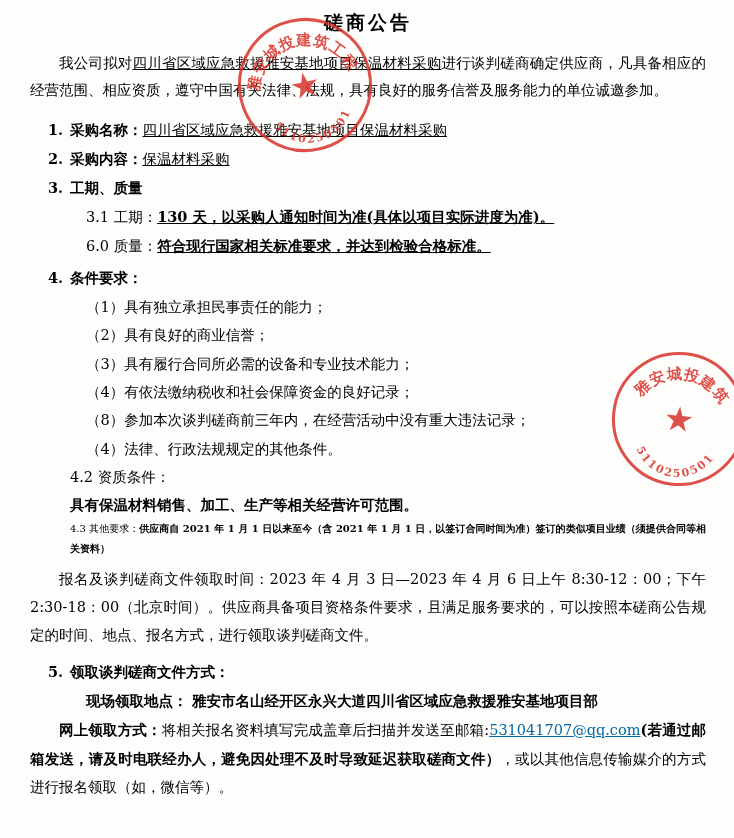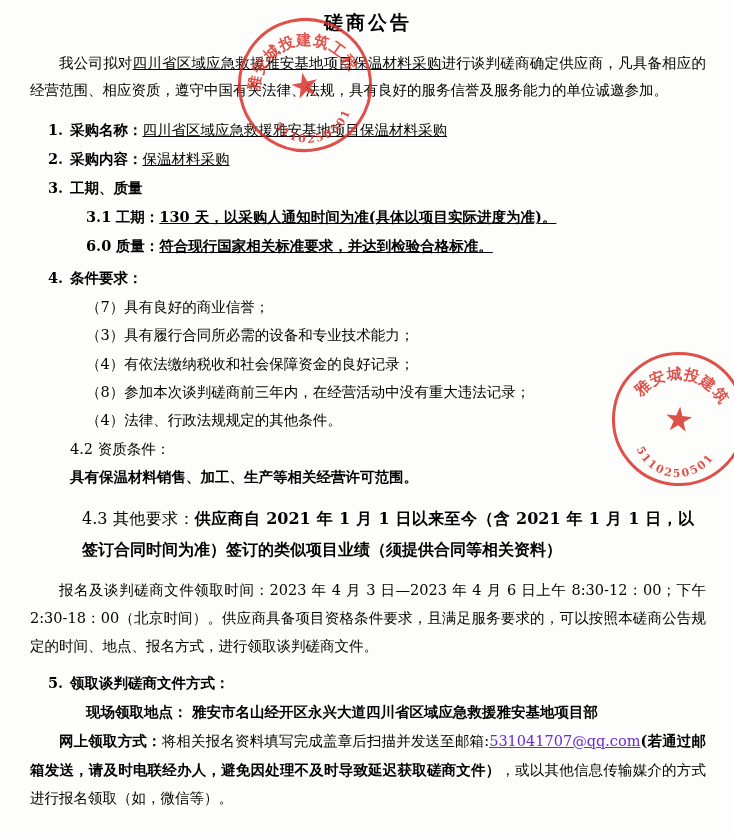--- a/index.html
+++ b/index.html
@@ -66,27 +66,27 @@
     font-family: "DejaVu Serif", "Liberation Serif", serif;
     font-size: 14.5px;
     line-height: 1.95;
     padding-left: 40px;
     margin: 0;
   }
   .sub.deep {
     padding-left: 56px;
   }
   .sub .lead {
-    font-weight: bold;
+    font-weight: normal;
   }
   .para-ind {
     font-family: "DejaVu Serif", "Liberation Serif", serif;
-    font-size: 16px;
+    font-size: 10px;
     line-height: 1.95;
-    margin: 12px;
+    margin: 0;
     padding-left: 40px;
     text-align: justify;
   }
   .para-ind2 {
     font-family: "DejaVu Serif", "Liberation Serif", serif;
     font-size: 14.5px;
     line-height: 1.92;
     margin: 0;
     padding-left: 56px;
     text-indent: 0;
@@ -95,21 +95,21 @@
   .flow {
     font-family: "DejaVu Serif", "Liberation Serif", serif;
     font-size: 14.5px;
     line-height: 1.92;
     margin: 0;
     text-align: justify;
     text-indent: 2em;
   }
   .email-link {
     text-decoration: underline;
-    color: #6d28d9;
+    color: #0369a1;
   }
 
   
   .seal {
     position: absolute;
     border-radius: 50%;
     border: 3px solid #d8342c;
     color: #d8342c;
     z-index: 3;
     pointer-events: none;
@@ -225,21 +225,22 @@
     </div>
 
     <ol class="lvl1">
       <li>
         <span class="num">4.</span>
         <span class="b">条件要求：</span>
       </li>
     </ol>
 
 
-    <div class="sub deep">（7）具有良好的商业信誉；</div>
+    <div class="sub deep">（1）具有独立承担民事责任的能力；</div>
+    <div class="sub deep">（2）具有良好的商业信誉；</div>
     <div class="sub deep">（3）具有履行合同所必需的设备和专业技术能力；</div>
     <div class="sub deep">（4）有依法缴纳税收和社会保障资金的良好记录；</div>
     <div class="sub deep">（8）参加本次谈判磋商前三年内，在经营活动中没有重大违法记录；</div>
     <div class="sub deep">（4）法律、行政法规规定的其他条件。</div>
 
     <div class="sub">4.2 资质条件：</div>
     <div class="sub" style="font-weight:bold;">具有保温材料销售、加工、生产等相关经营许可范围。</div>
 
     <div class="para-ind">
       <span>4.3 其他要求：</span><span class="b">供应商自 2021 年 1 月 1 日以来至今（含 2021 年 1 月 1 日，以签订合同时间为准）签订的类似项目业绩（须提供合同等相关资料）</span>

